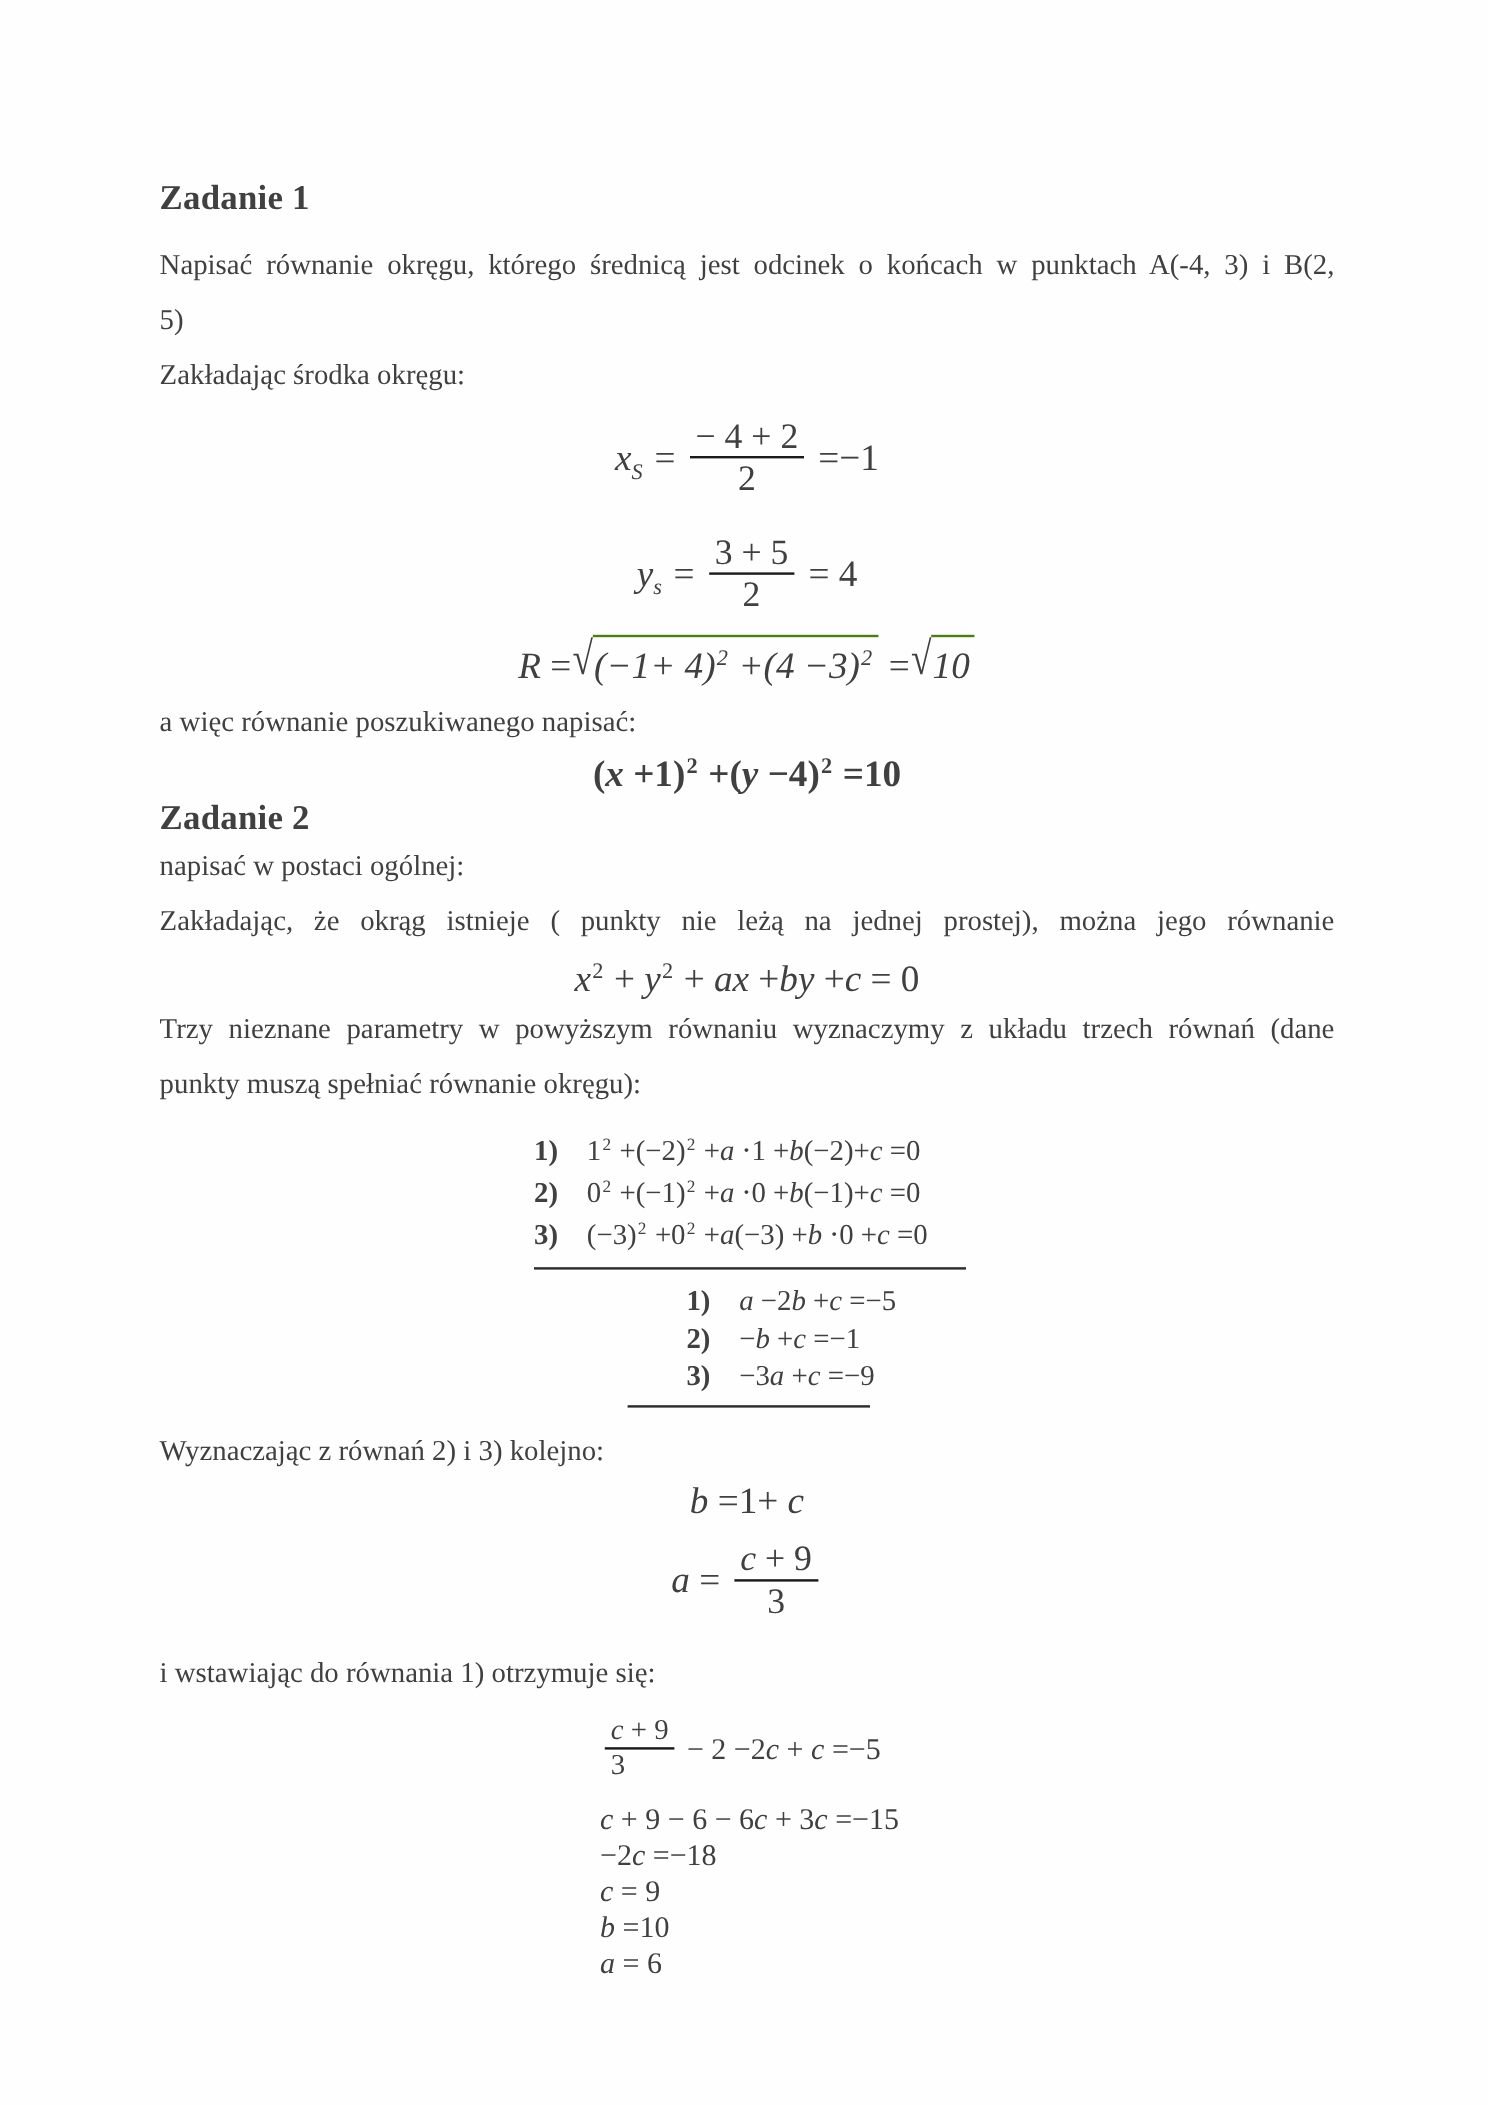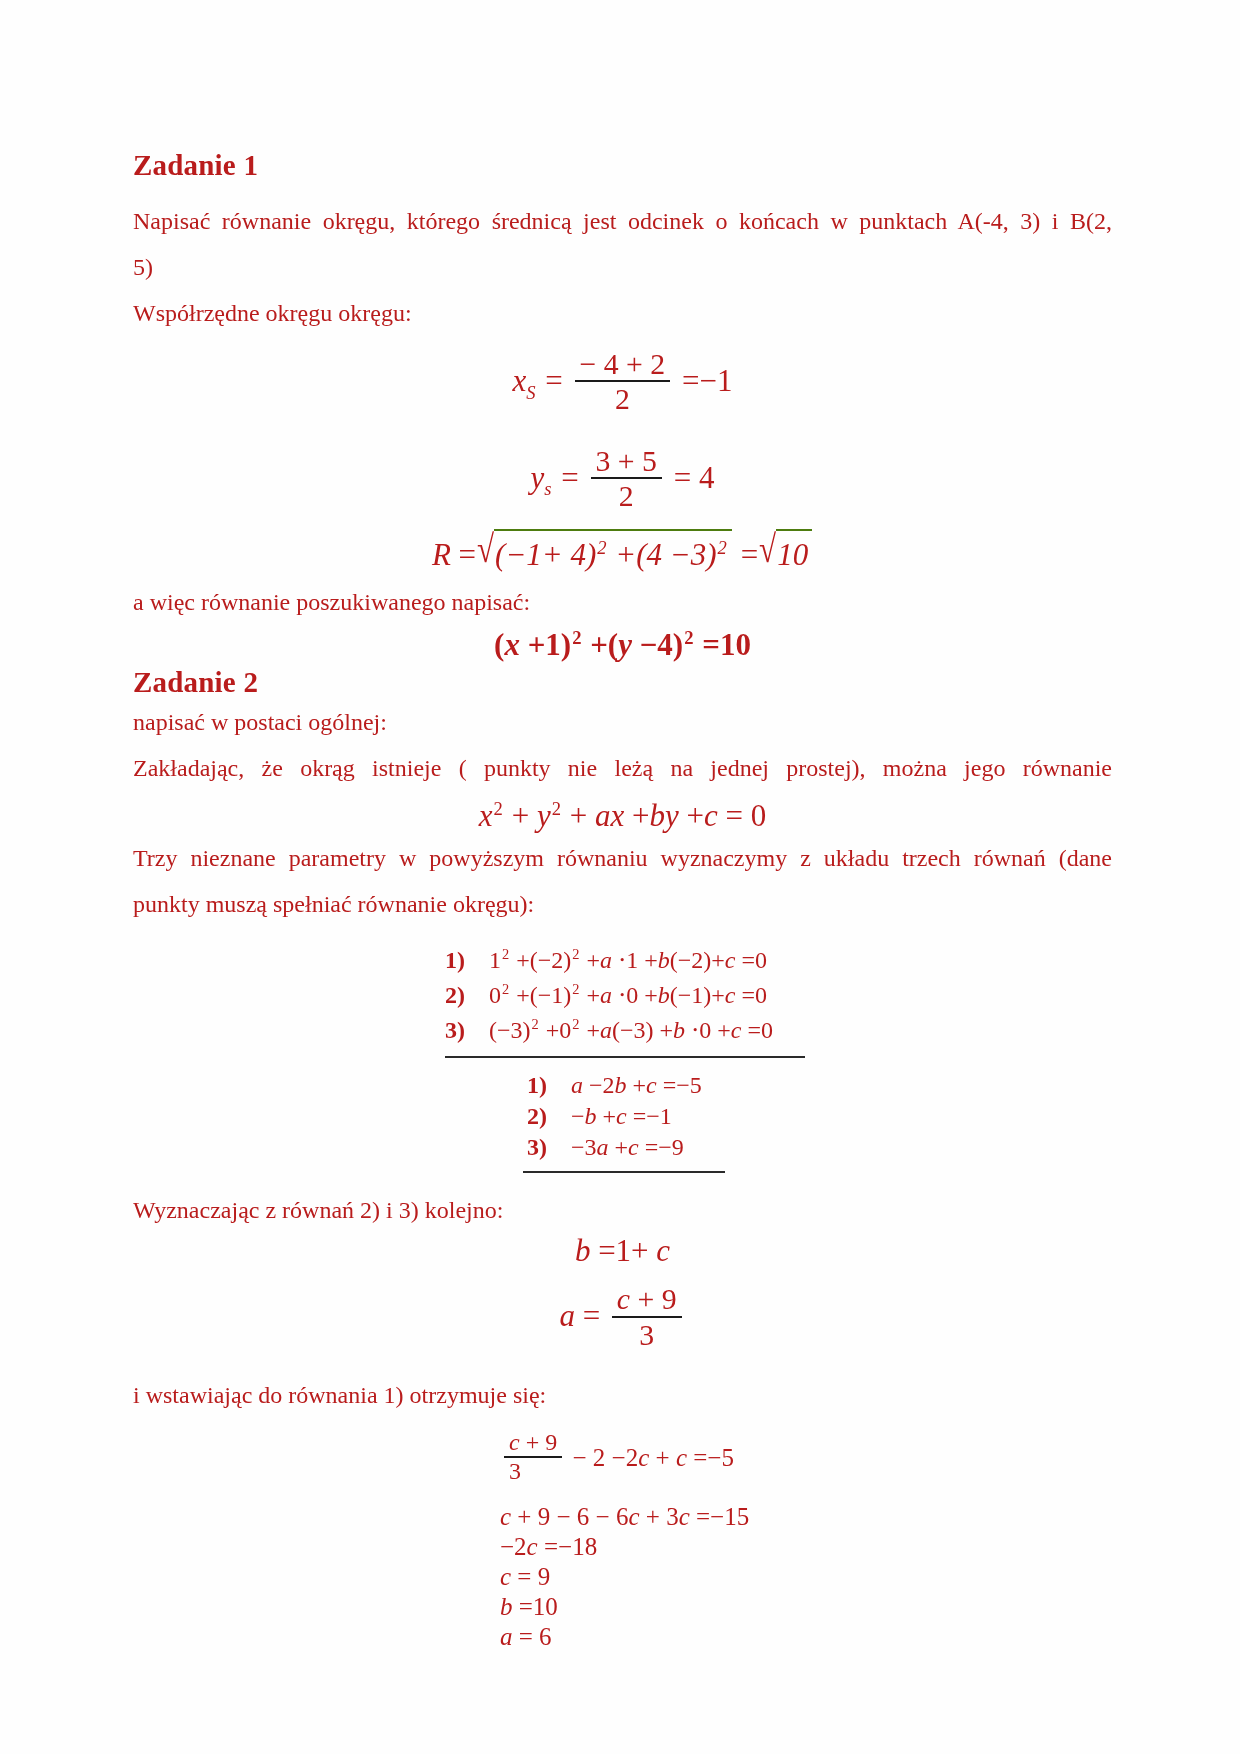--- a/index.html
+++ b/index.html
@@ -4,21 +4,21 @@
 <style>
   html,body { margin:0; padding:0; background:#e8e8e8; }
   .page {
     position:relative;
     width:1240px; height:1754px;
     margin:0 auto;
     background:#fefefe;
     box-sizing:border-box;
     padding:148px 128px 0 133px;
     font-family:"Liberation Serif","DejaVu Serif",serif;
-    color:#b91c1c;
+    color:#404040;
     font-size:24px;
     overflow:hidden;
   }
   h1.task-title {
     font-size:29px; font-weight:bold;
     margin:0; line-height:34px;
     letter-spacing:0.2px;
   }
   .h1-z2 { margin-top:10px; }
   .pline { line-height:46px; min-height:46px; }
@@ -40,21 +40,21 @@
   .frac .fn, .frac .fd { display:block; line-height:1.12; padding:0 5px; font-size:0.96em; }
   .frac .fd { border-top:2px solid #1a1a1a; }
   .sqrt { display:inline-flex; align-items:stretch; margin:0 1px; }
   .sqrt .rad { font-style:normal; align-self:flex-end; transform:scaleY(1.25); transform-origin:bottom; }
   .sqrt .vinc { border-top:2px solid #4d7c0f; padding:2px 4px 0 1px;font-style:italic; }
 
   
   .sys { margin-left:312px; font-size:24px; }
   .sys .sysrow { line-height:35px; }
   .sys2 { margin-left:394px; margin-top:12px; }
-  .sys2 .sysrow { line-height:31px; }
+  .sys2 .sysrow { line-height:31px;margin-left:45px; }
   .rno { font-weight:bold; display:inline-block; min-width:28px; margin-right:16px; }
   .rule { border:0; border-top:2px solid #2a2a2a; height:0; }
   .rule1 { width:360px; margin:8px 0 0 312px; }
   .rule2 { width:202px; margin:8px 0 0 390px; }
 
   
   .finalblock { margin-left:367px; font-size:25px; }
   .finalblock .frow { line-height:30px; }
   .finalblock .frow-tall { line-height:58px; }
 
@@ -66,21 +66,21 @@
 
 <div class="page">
 
   <h1 class="task-title">Zadanie 1</h1>
 
   <div class="para mt16">
     <div class="pline j">Napisać równanie okręgu, którego średnicą jest odcinek o końcach w punktach A(-4, 3) i B(2,</div>
     <div class="pline">5)</div>
   </div>
 
-  <div class="pline">Współrzędne okręgu okręgu:</div>
+  <div class="pline">Zakładając środka okręgu:</div>
 
   <div class="eq eq-c center-eq-pad eq-xs-block"><var>x</var><sub><var>S</var></sub> = <span class="frac"><span class="fn">− 4 + 2</span><span class="fd">2</span></span> =−1</div>
   <div class="eq eq-c center-eq-pad"><var>y</var><sub><var>s</var></sub> = <span class="frac"><span class="fn">3 + 5</span><span class="fd">2</span></span> = 4</div>
 
 
   <div class="eq eq-c" style="line-height:44px;"><var>R</var> =<span class="sqrt">
         <span class="rad">√</span>
         <span class="vinc">(−1+ 4)<sup>2</sup> +(4 −3)<sup>2</sup></span>
       </span> =<span class="sqrt">
         <span class="rad">√</span>

